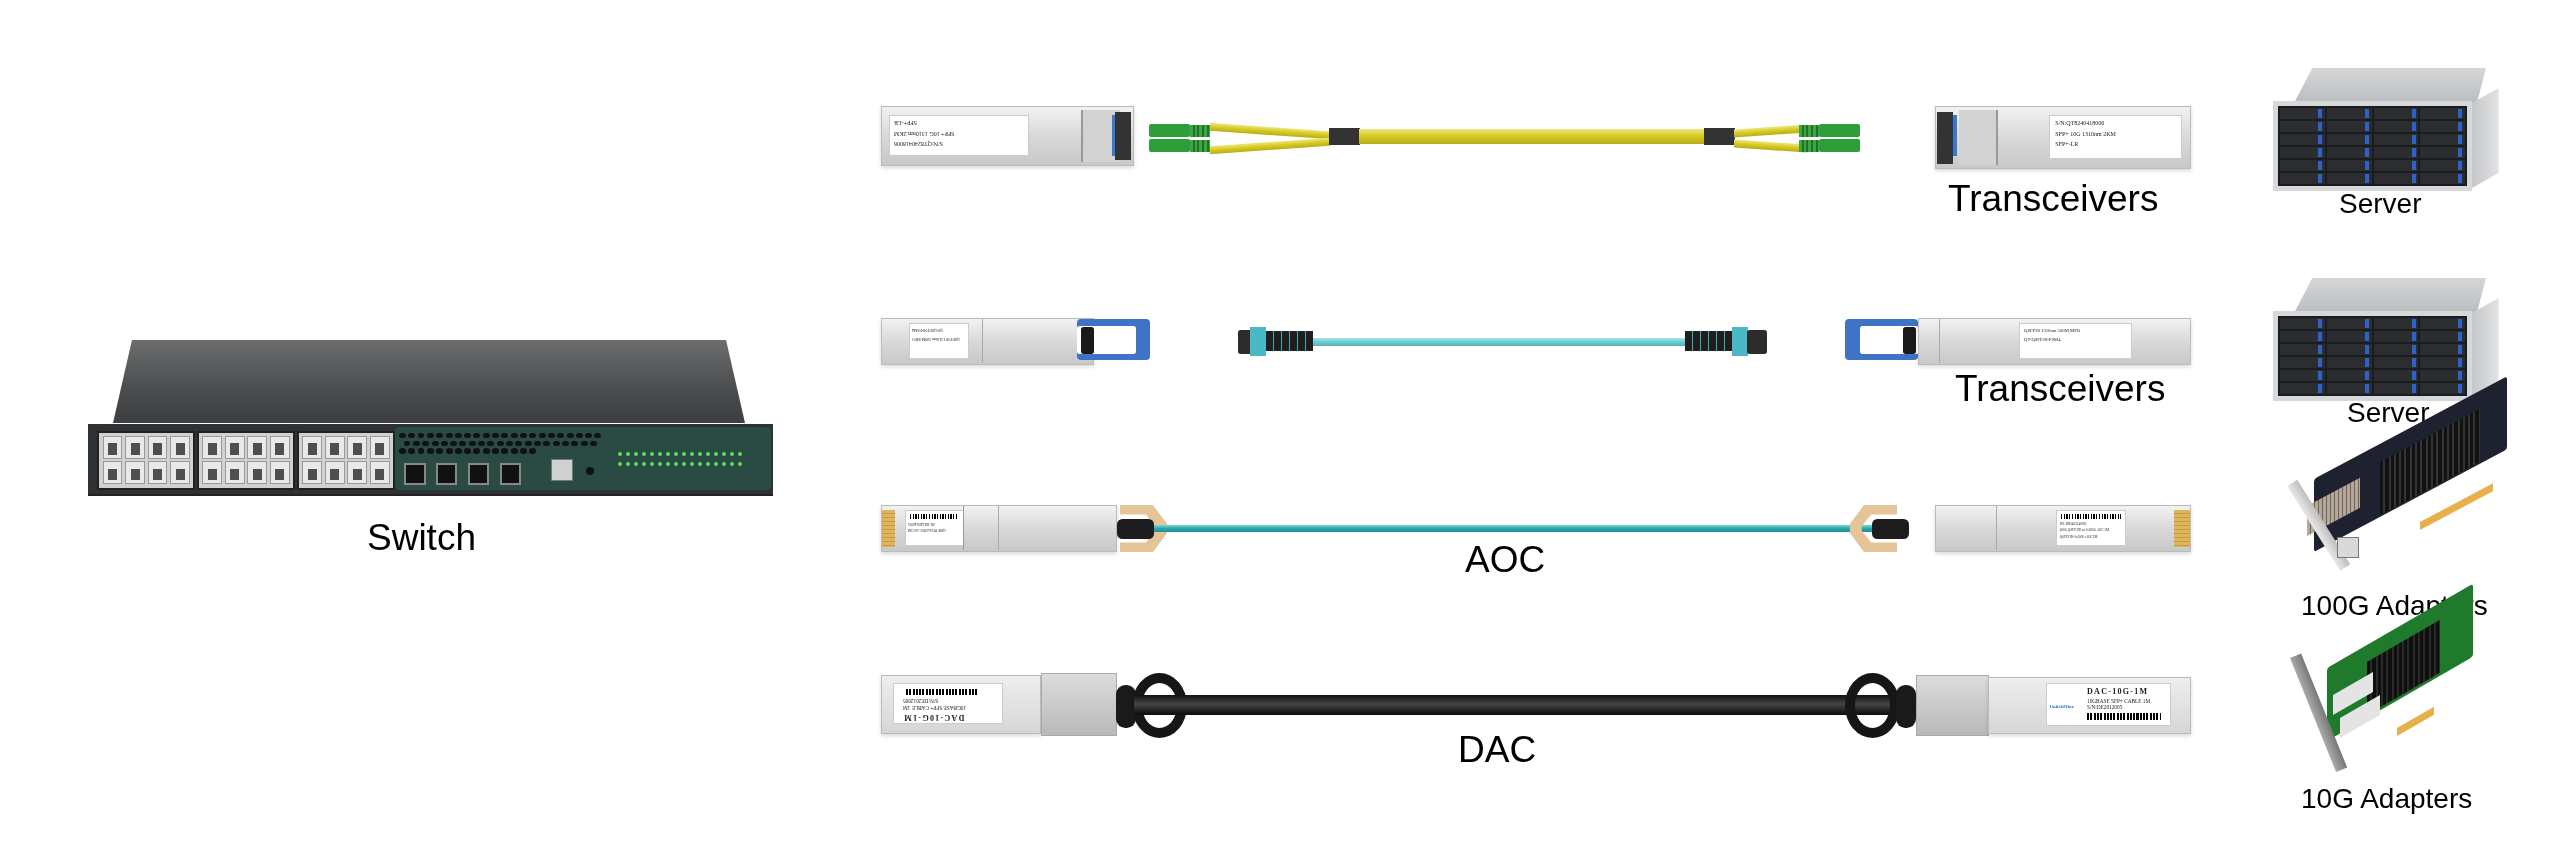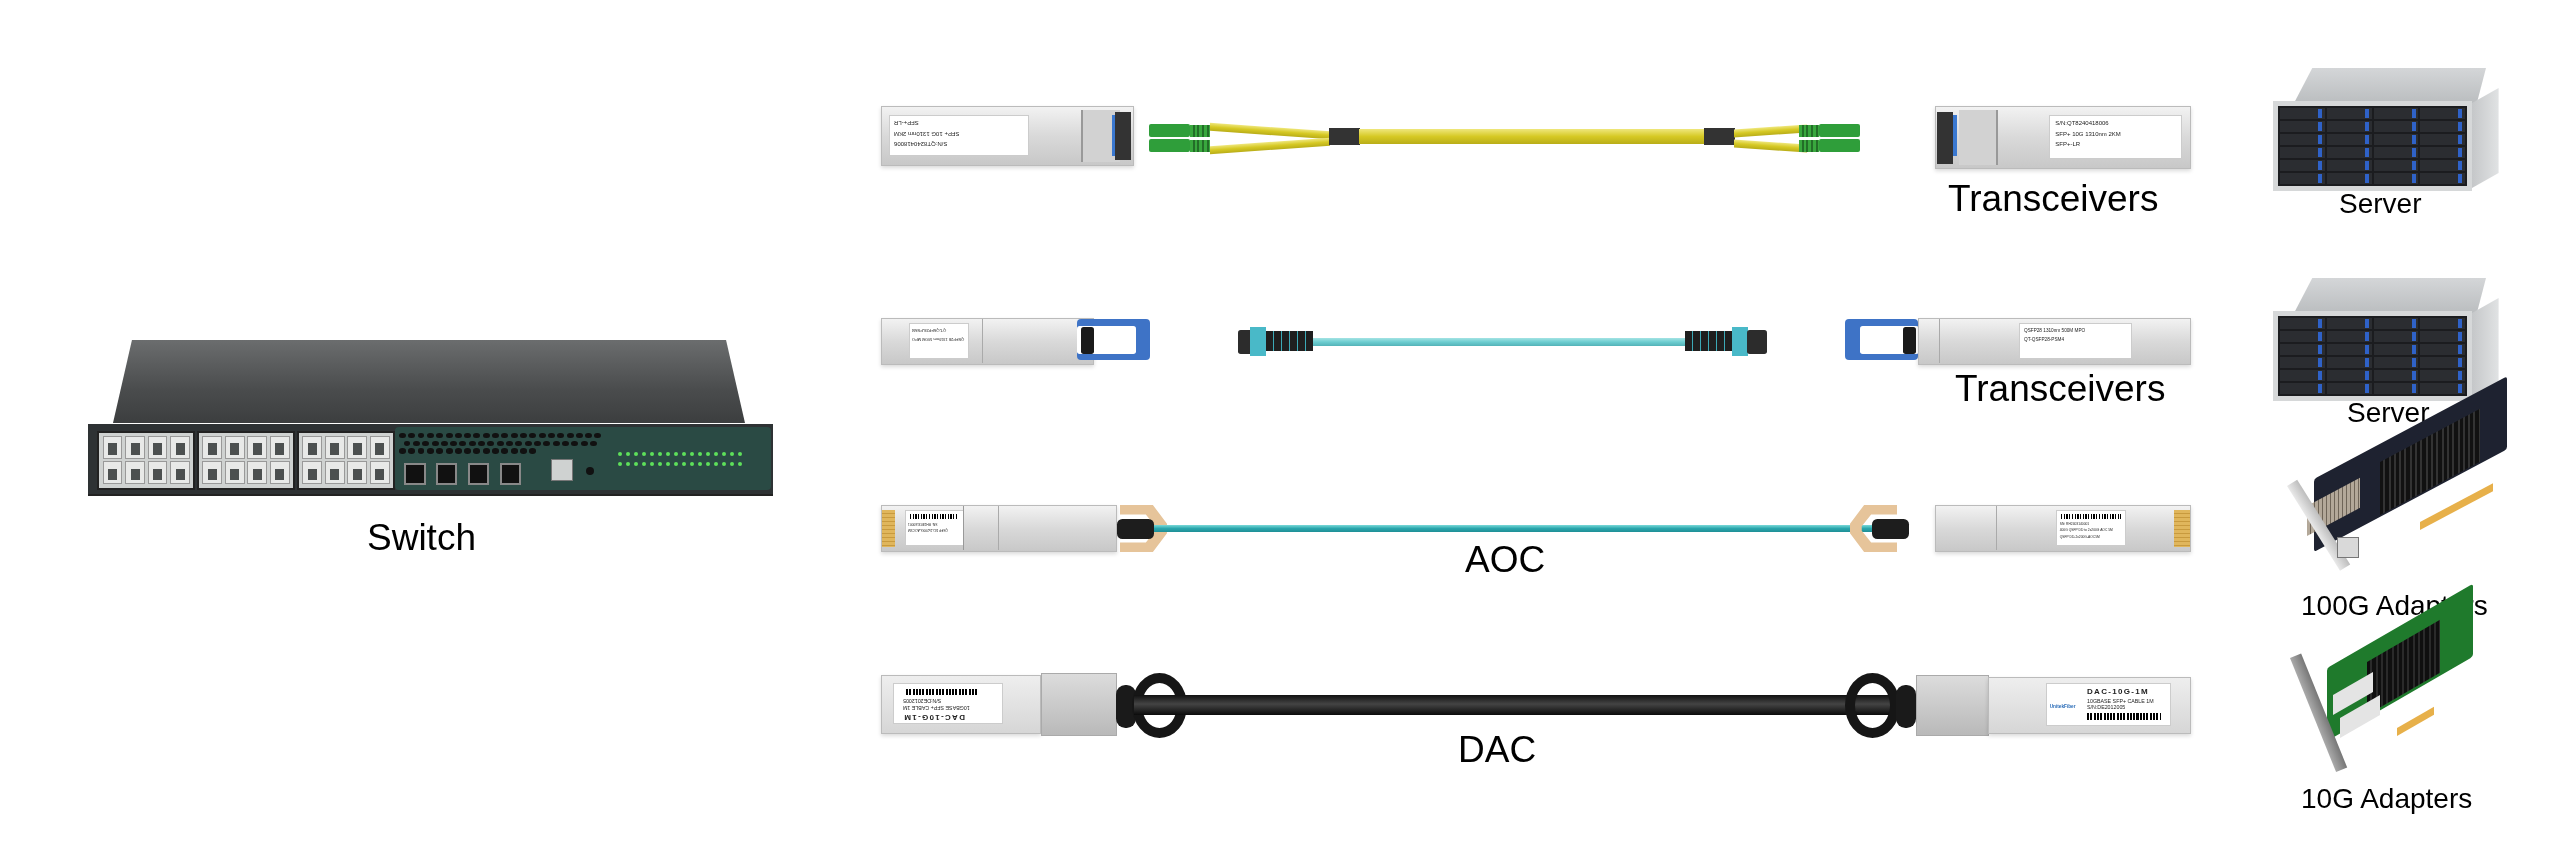--- a/index.html
+++ b/index.html
@@ -20,21 +20,21 @@
   .vent-panel { position:absolute; left:307px; top:3.3px; width:376px; height:63px; background:#2a4a44; border-radius:4px; }
   .vent { position:absolute; width:6.6px; height:5.3px; border-radius:50%; background:#111; }
   .sfp-port { position:absolute; width:17.3px; height:17.3px; background:#111; border:2px solid #888; }
   .console { position:absolute; width:20px; height:20px; background:#cfd2d1; border:1.3px solid #777; }
   .led-row { position:absolute; display:flex; gap:4px; }
   .led { width:4px; height:4px; border-radius:50%; background:#5ee05a; }
 
   
   .module { position:absolute; background:linear-gradient(180deg,#f2f2f2 0%,#d9d9d9 50%,#c8c8c8 100%); border:1.3px solid #bbb; box-sizing:border-box; box-shadow:0 2px 4px rgba(0,0,0,0.15); }
   .module-label { position:absolute; background:#fff; border:1.3px solid #ccc; box-sizing:border-box; }
-  .mini-text { position:absolute; font-family:Liberation Sans, sans-serif; color:#222; white-space:nowrap; }
+  .mini-text { position:absolute; font-family:Liberation Serif, serif; color:#222; white-space:nowrap; }
   .cable { position:absolute; }
 
   
   .lc-plug { position:absolute; width:41px; height:13.3px; background:#2f9e3a; border-radius:2px; }
   .lc-boot { position:absolute; width:20px; height:12px; background:repeating-linear-gradient(90deg,#39a83e 0 2.7px,#236e28 2.7px 4.7px); }
   .yellow { background:linear-gradient(180deg,#efe77c 0%,#d6c924 50%,#b9ad18 100%); }
   .split-sleeve { position:absolute; width:31px; height:17.3px; background:#333; }
 
   
   .pull-tab { position:absolute; background:#3e73c6; border-radius:4px; }

